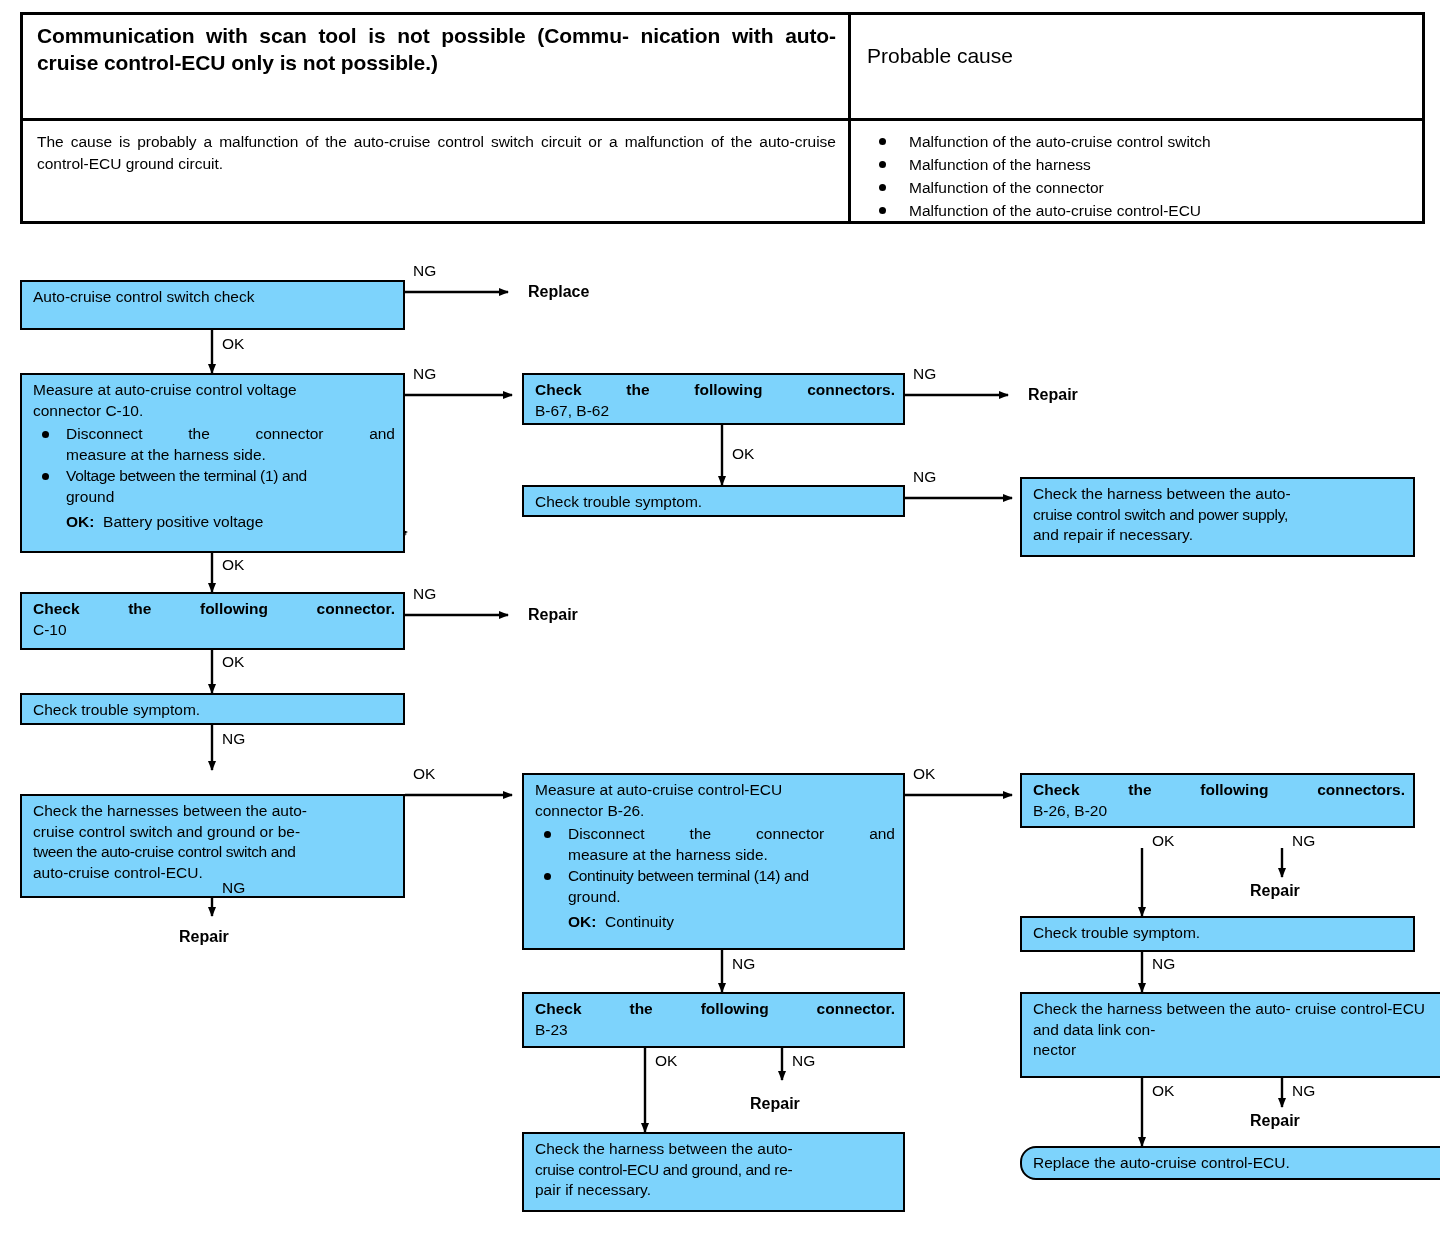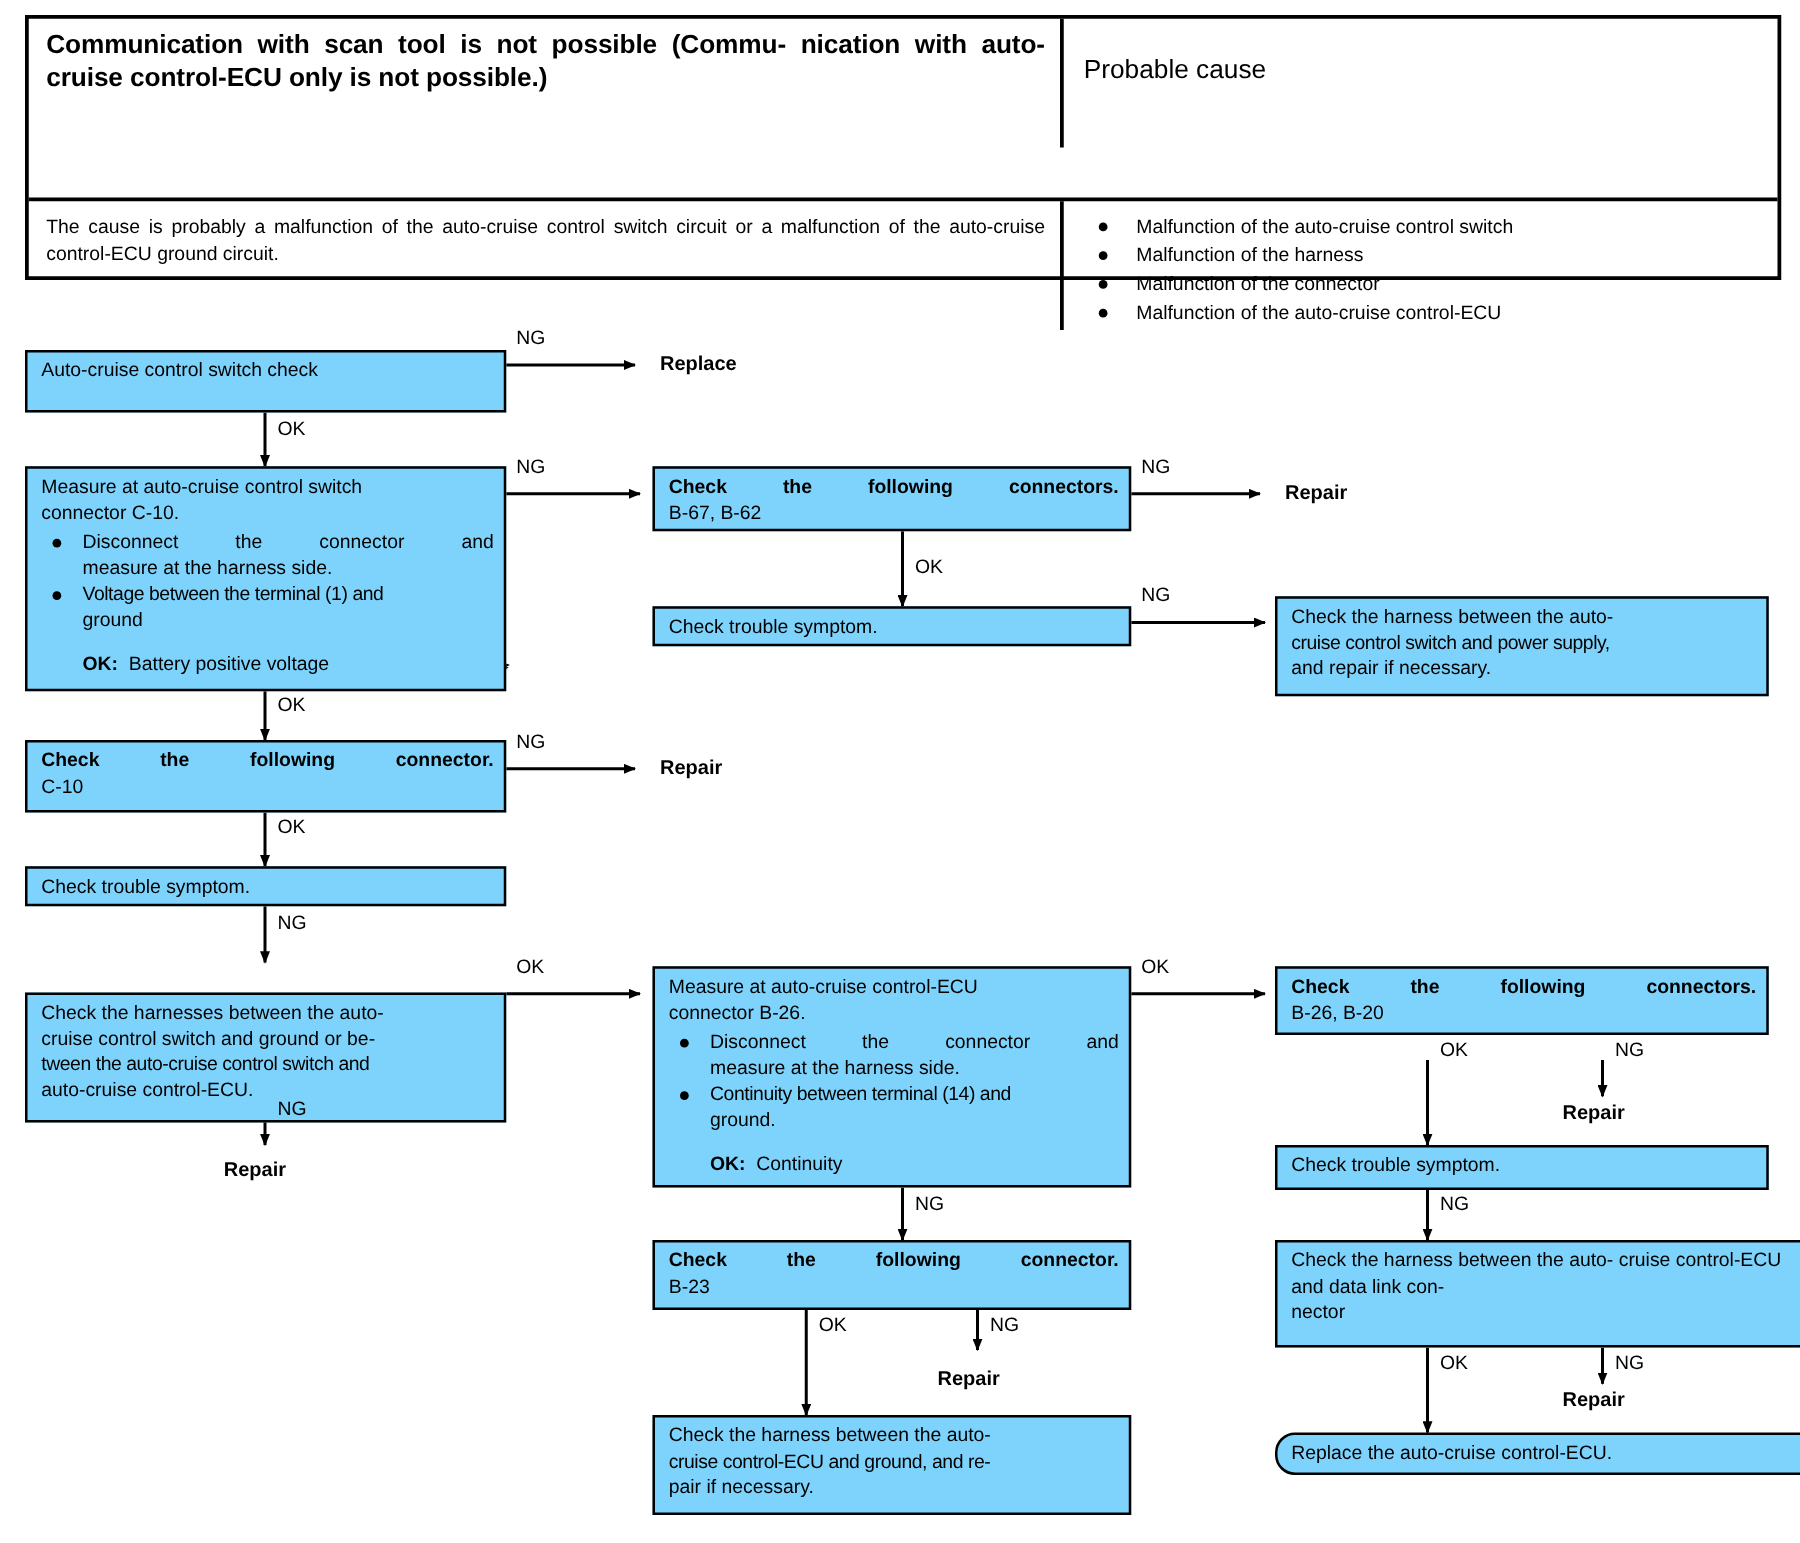--- a/index.html
+++ b/index.html
@@ -10,21 +10,21 @@
     -webkit-font-smoothing:none;
   }
   
   #symptom-table{
     position:absolute;left:20px;top:12px;width:1405px;height:212px;
     border:3px solid #000;box-sizing:border-box;
     display:flex;flex-direction:column;
   }
   .tbl-row{display:flex;flex:0 0 auto;}
   .tbl-row.head{height:103px;}
-  .tbl-row.body{height:103px;border-top:3px solid #000;flex:1 1 auto;margin-top:40px;}
+  .tbl-row.body{height:103px;border-top:3px solid #000;flex:1 1 auto;}
   .cell-l{width:828px;box-sizing:border-box;border-right:3px solid #000;padding:8px 12px 4px 14px;}
   .cell-r{flex:1;box-sizing:border-box;padding:8px 12px 4px 16px;}
   .sym-title{
     font-size:21px;font-weight:bold;line-height:1.28;
     text-align:justify;text-align-last:left;
     letter-spacing:-0.1px;
   }
   .sym-title .l3{text-align-last:left;}
   .cause-title{font-size:21px;font-weight:normal;line-height:1.28;margin-top:20px;}
   .sym-desc{font-size:15.5px;line-height:1.42;text-align:justify;text-align-last:left;padding-top:2px;}
@@ -47,21 +47,21 @@
   .box .pl{display:block;}
   .box .just{display:block;text-align:justify;text-align-last:left;}
   .box .tight{display:block;text-align:justify;text-align-last:left;letter-spacing:-0.35px;}
   .box ul{list-style:none;margin:3px 0 0 0;padding:0;}
   .box ul li{position:relative;padding-left:33px;margin-bottom:1px;}
   .box ul li::before{
     content:"";position:absolute;left:9px;top:7px;
     width:7px;height:7px;border-radius:50%;background:#000;
   }
   .box ul li .jf{display:block;text-align:justify;text-align-last:justify;}
-  .box ul li .okline{display:block;margin-top:14px;}
+  .box ul li .okline{display:block;margin-top:4px;}
   .box ul li .okline b{font-weight:bold;}
   .term{
     position:absolute;font-size:16px;font-weight:bold;white-space:nowrap;
   }
   .lbl{
     position:absolute;font-size:15.5px;white-space:nowrap;
   }
 </style>
 </head>
 <body>
@@ -154,21 +154,21 @@
   </svg>
 
   <div class="box" style="left:20px;top:40px;width:385px;height:50px;">
     <span class="pl">Auto-cruise control switch check</span>
   </div>
   <div class="lbl" style="left:413px;top:22px;">NG</div>
   <div class="term" style="left:528px;top:43px;">Replace</div>
   <div class="lbl" style="left:222px;top:95px;">OK</div>
 
   <div class="box" style="left:20px;top:133px;width:385px;height:180px;">
-    <span class="pl">Measure at auto-cruise control switch</span>
+    <span class="pl">Measure at auto-cruise control voltage</span>
     <span class="pl">connector C-10.</span>
     <ul>
       <li>
         <span class="jf">Disconnect the connector and</span>
         <span class="pl">measure at the harness side.</span>
       </li>
       <li>
         <span class="tight">Voltage between the terminal (1) and</span>
         <span class="pl">ground</span>
         <span class="okline"><b>OK:</b>&nbsp;&nbsp;<span>Battery positive voltage</span></span>

